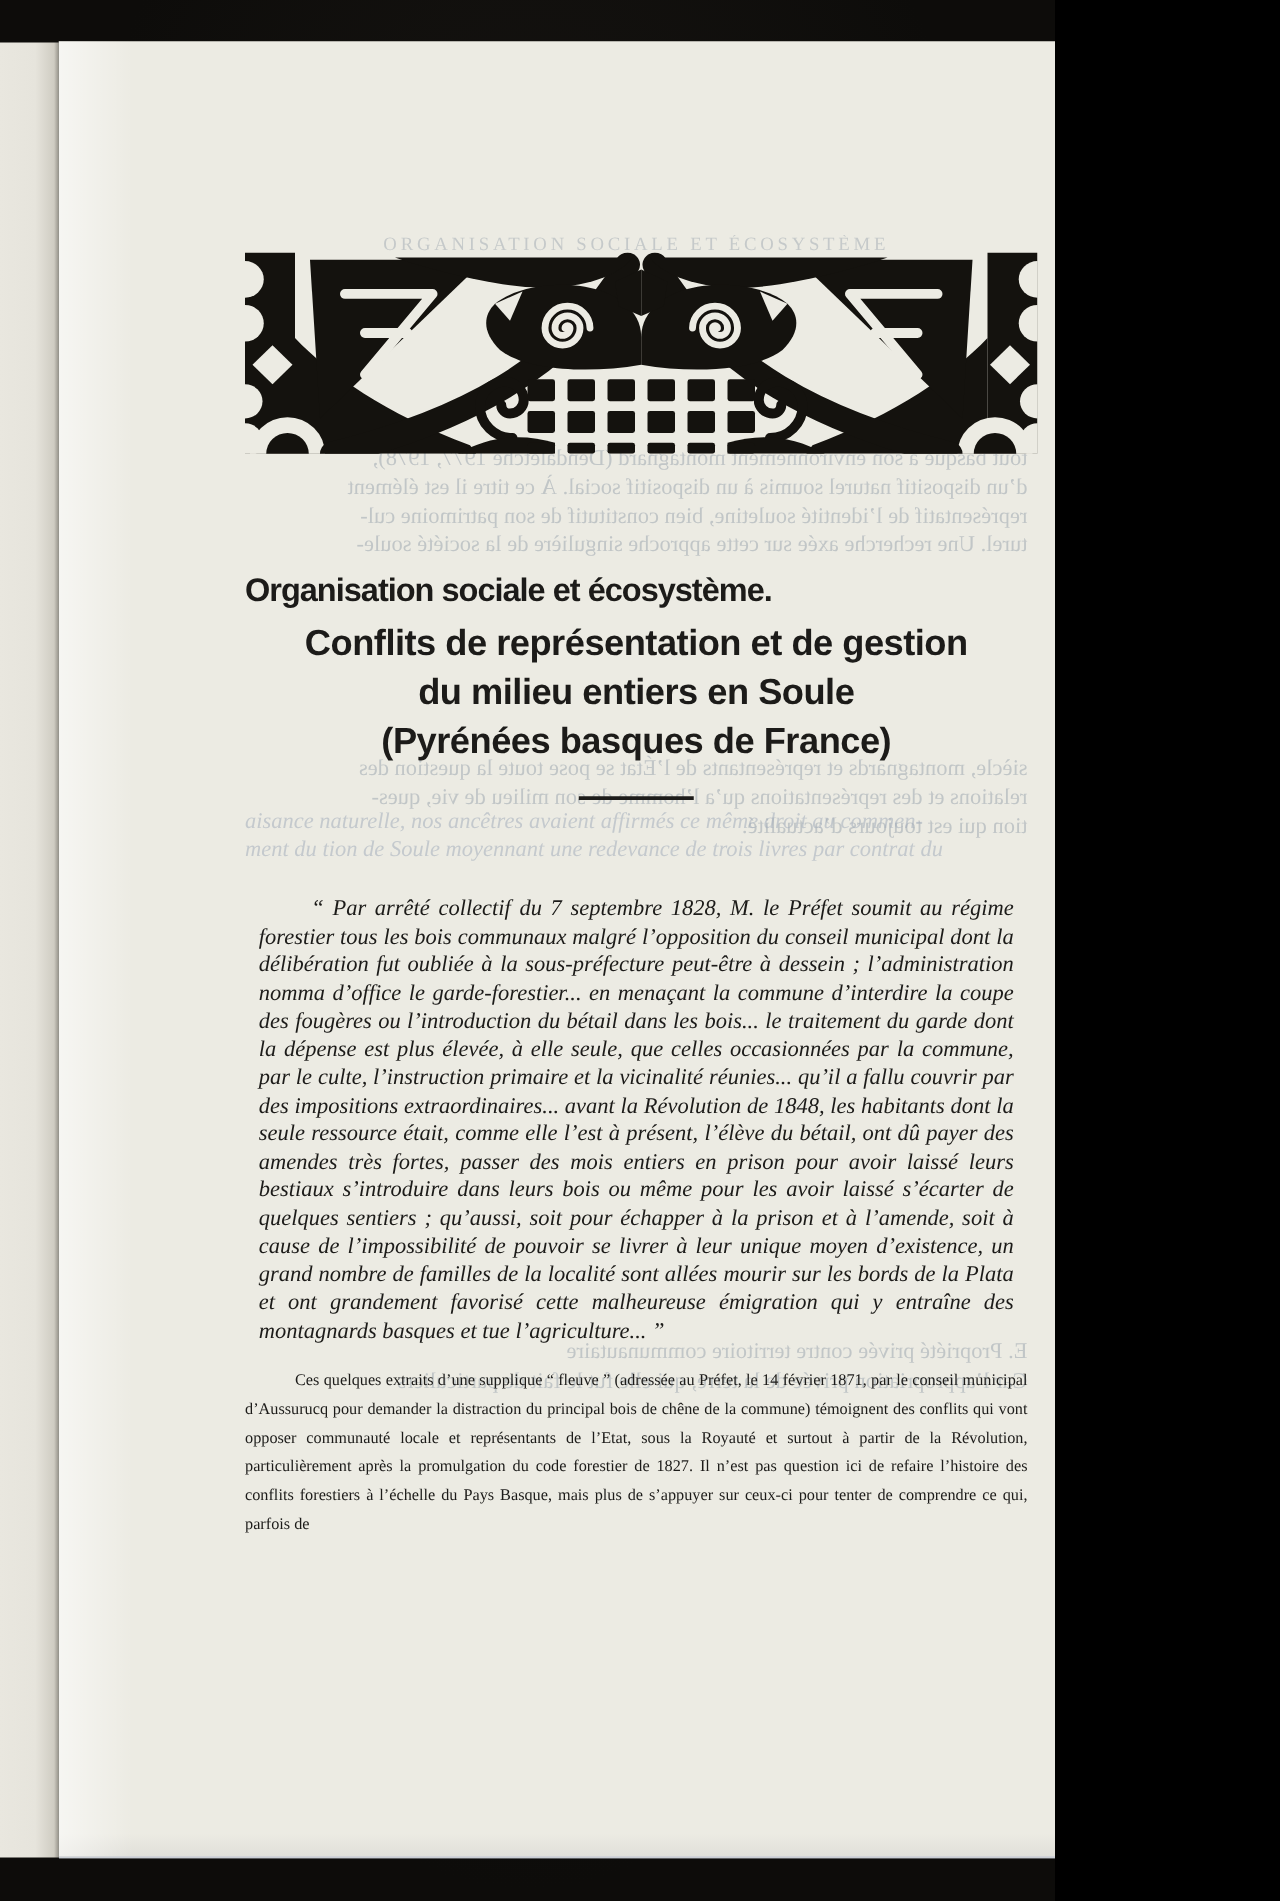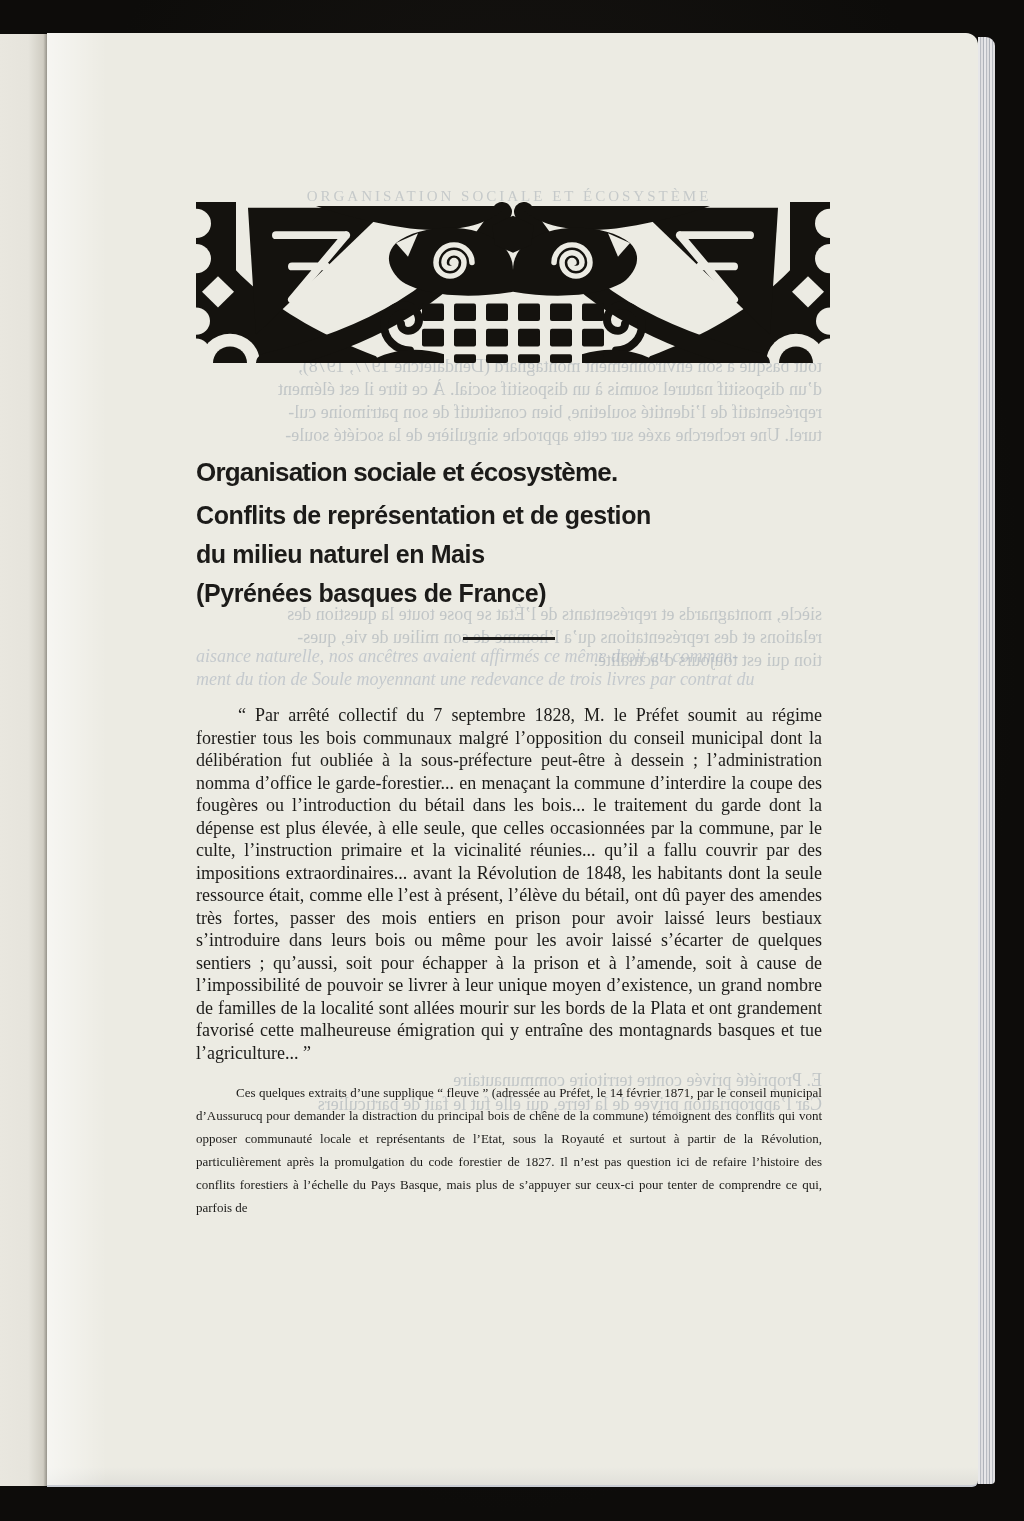--- a/index.html
+++ b/index.html
@@ -1,16 +1,16 @@
 <!DOCTYPE html>
 <html><head>
 <meta charset="utf-8">
 <style>
   html,body{margin:0;padding:0;background:#000;}
-  #shot{position:relative;width:1024px;height:1521px;overflow:hidden;
+  #shot{position:relative;width:844px;height:1521px;overflow:hidden;
         background:radial-gradient(ellipse at 50% 40%, #1b1815 0%, #0d0c0a 70%);
         font-family:"Liberation Serif", serif;}
   
   .facing{position:absolute;left:0;top:34px;width:47px;height:1452px;
           background:linear-gradient(90deg,#e9e7df 0,#e6e4dc 60%,#cfccc2 92%,#96938a 100%);}
   
   .page{position:absolute;left:47px;top:33px;width:931px;height:1452px;
         background:
           linear-gradient(90deg, rgba(255,255,255,.55) 0, rgba(255,255,255,0) 60px),
           linear-gradient(0deg, rgba(120,125,135,.10) 0, rgba(120,125,135,0) 18px),
@@ -30,28 +30,28 @@
   .ghost.m{transform:scaleX(-1);}
   .ghost.it{color:#a4aebc;font-style:italic;opacity:.55;}
   .ghost.hdr{top:155px;text-align:center;white-space:normal;font-size:15px;
              letter-spacing:3px;opacity:.45;}
 
   .ornament{position:absolute;left:0;top:169px;width:634px;height:161px;}
 
   .title{position:absolute;left:0;top:407px;white-space:nowrap;
          font-family:"Liberation Sans", sans-serif;font-weight:700;
          font-size:26px;letter-spacing:-0.8px;}
-  .subtitle{position:absolute;left:0;top:463px;width:626px;text-align:left;
+  .subtitle{position:absolute;left:0;top:463px;width:626px;text-align:center;
          font-family:"Liberation Sans", sans-serif;font-weight:700;
-         font-size:25px;line-height:39px;letter-spacing:-0.4px;}
+         font-size:29px;line-height:39px;letter-spacing:-0.4px;}
   .rule{position:absolute;left:267px;top:604px;width:92px;height:3px;background:#1d1c1a;}
 
   .flow{position:absolute;left:0;top:671px;width:626px;}
-  .quote{font-size:18px;line-height:22.5px;text-align:justify;
-         text-indent:42px;margin:0;}
+  .quote{font-style:italic;font-size:18px;line-height:22.5px;text-align:justify;
+         text-indent:42px;margin:11px;}
   .para{font-size:13px;line-height:23px;text-align:justify;text-indent:40px;
         margin:17px 0 0 0;}
   .z2{z-index:2;} .z1{z-index:1;}
 </style>
 </head>
 <body>
 
 <div id="shot">
 
   <div class="facing"></div>
@@ -112,21 +112,21 @@
 
       <div class="ghost m z1" style="top:323px">tout basque à son environnement montagnard (Dendaletche 1977, 1978),</div>
       <div class="ghost m z1" style="top:346px">d’un dispositif naturel soumis à un dispositif social. À ce titre il est élément</div>
       <div class="ghost m z1" style="top:369px">représentatif de l’identité souletine, bien constitutif de son patrimoine cul-</div>
       <div class="ghost m z1" style="top:392px">turel. Une recherche axée sur cette approche singulière de la société soule-</div>
 
       <h1 class="title ink z2">Organisation sociale et écosystème.</h1>
 
       <div class="subtitle ink z2">
         <div>Conflits de représentation et de gestion</div>
-        <div>du milieu naturel en Mais</div>
+        <div>du milieu entiers en Soule</div>
         <div>(Pyrénées basques de France)</div>
       </div>
 
       <div class="ghost m z1" style="top:571px">siècle, montagnards et représentants de l’État se pose toute la question des</div>
       <div class="ghost m z1" style="top:594px">relations et des représentations qu’a l’homme de son milieu de vie, ques-</div>
       <div class="ghost m z1" style="top:617px">tion qui est toujours d’actualité.</div>
       <div class="ghost it z1" style="top:613px">aisance naturelle, nos ancêtres avaient affirmés ce même droit au commen-</div>
       <div class="ghost it z1" style="top:636px">ment du tion de Soule moyennant une redevance de trois livres par contrat du</div>
 
       <div class="rule z2"></div>

